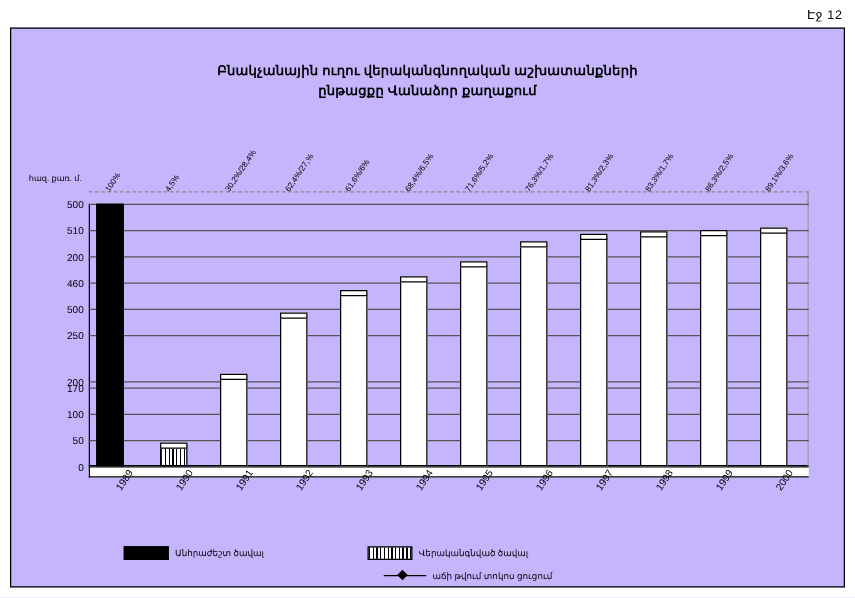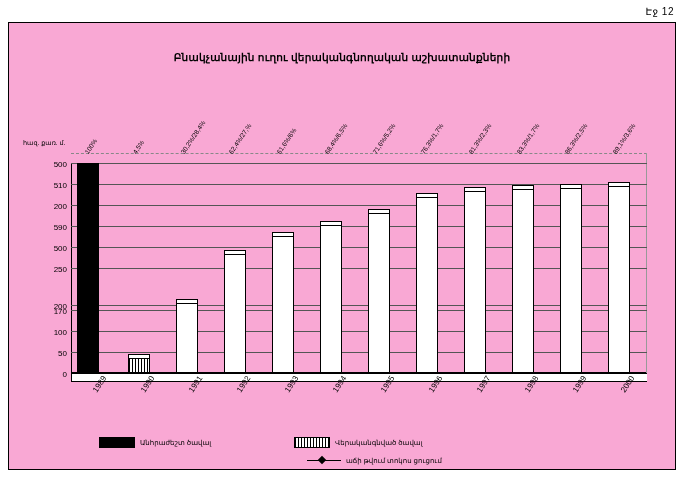--- a/index.html
+++ b/index.html
@@ -30,21 +30,21 @@
     letter-spacing: 0.5px;
   }
   
   .figure-frame {
     position: absolute;
     left: 8px;
     top: 22px;
     width: 666px;
     height: 446px;
     border: 1px solid #000;
-    background: #f9a8d4;
+    background: #c4b5fd;
   }
   
   .chart-title {
     position: absolute;
     left: 0;
     top: 26px;
     width: 100%;
     text-align: center;
     font-size: 10.5px;
     color: #000;
@@ -252,20 +252,21 @@
 <body>
 
 <div id="page">
 
   <div class="page-label">Էջ 12</div>
 
   <div class="figure-frame">
 
     <div class="chart-title">
       <span>Բնակչանային ուղու վերականգնողական աշխատանքների</span>
+      <span class="line2">ընթացքը Վանաձոր քաղաքում</span>
     </div>
 
     <div class="y-unit">հազ. քառ. մ.</div>
 
     <div class="plot">
       <div class="wall"></div>
       <div class="wall-top"></div>
       <div class="wall-right"></div>
       <div class="floor"></div>
       <div id="gridlines">
@@ -284,21 +285,21 @@
           <div class="gridline faint" style="top: 142px;">
             <span class="ytick">200</span>
           </div>
           <div class="gridline faint" style="top: 105px;">
             <span class="ytick">250</span>
           </div>
           <div class="gridline faint" style="top: 84px;">
             <span class="ytick">500</span>
           </div>
           <div class="gridline faint" style="top: 63px;">
-            <span class="ytick">590</span>
+            <span class="ytick">460</span>
           </div>
           <div class="gridline faint" style="top: 42px;">
             <span class="ytick">200</span>
           </div>
           <div class="gridline faint" style="top: 21px;">
             <span class="ytick">510</span>
           </div>
           <div class="gridline faint" style="top: 0px;">
             <span class="ytick">500</span>
           </div>

